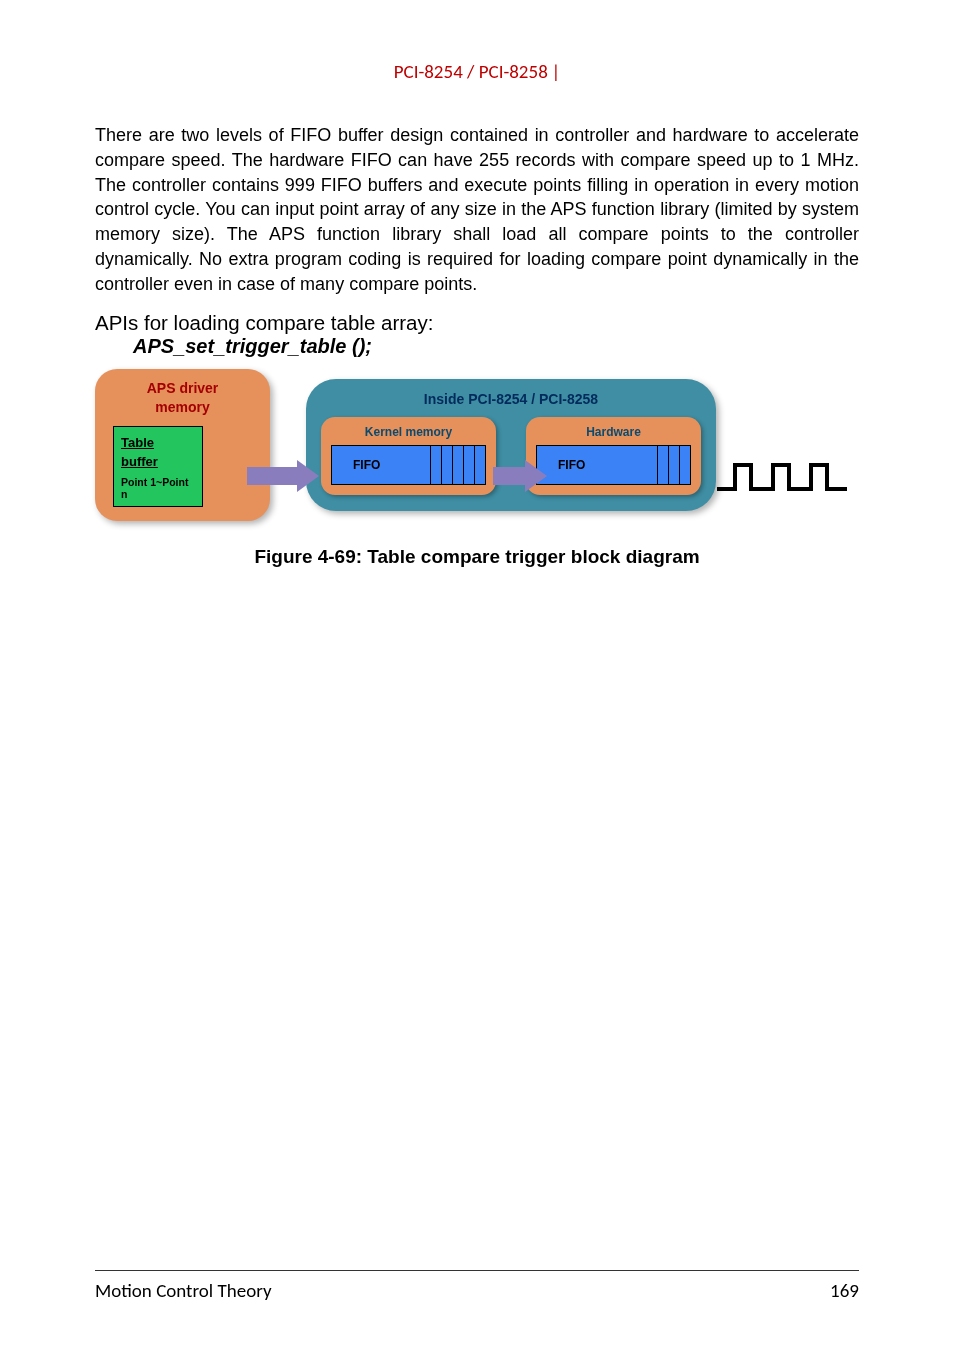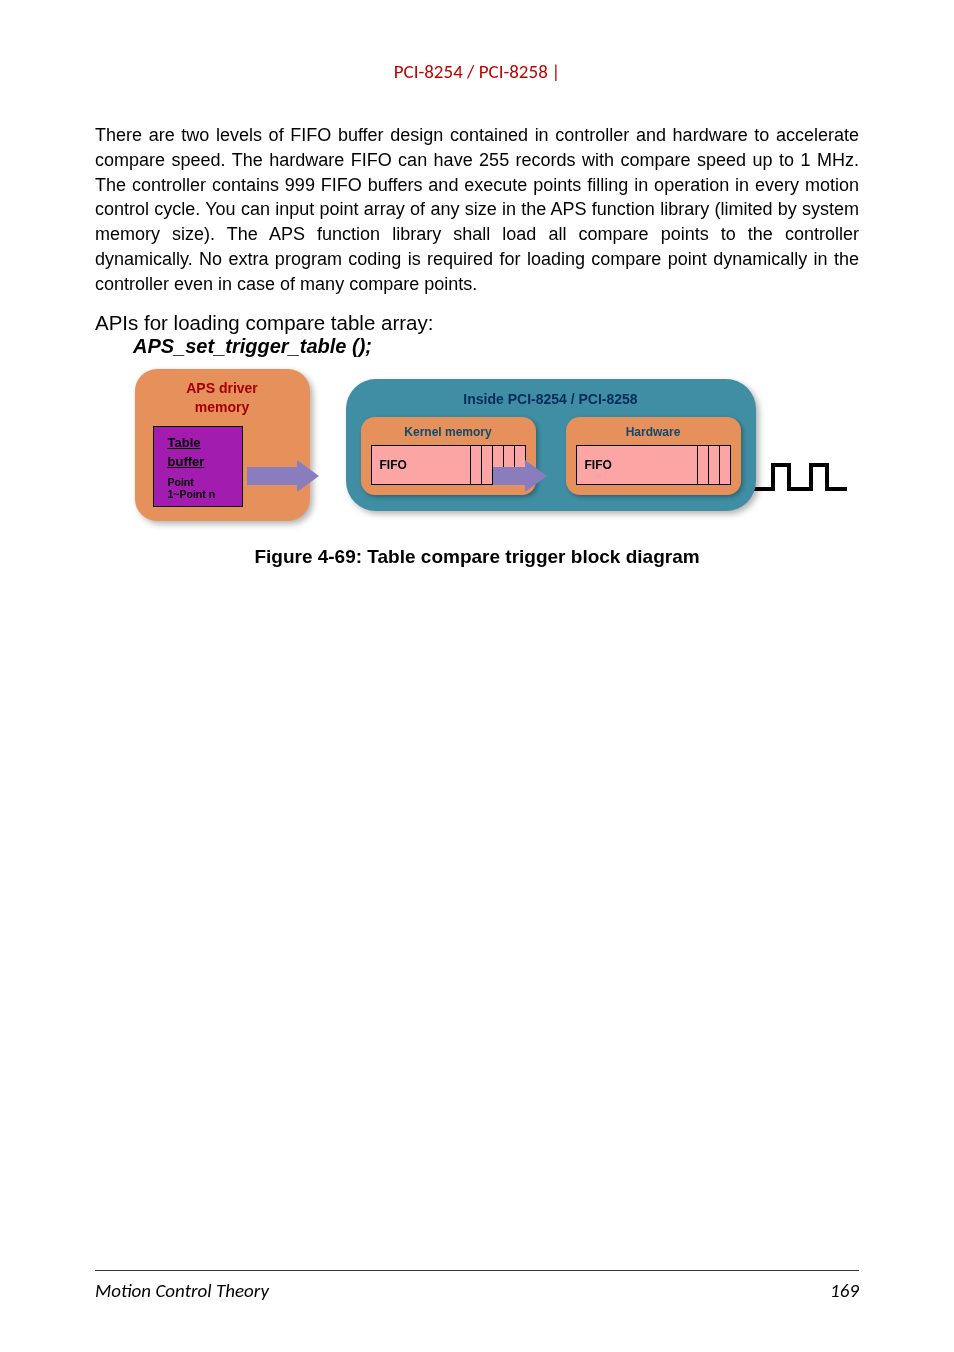--- a/index.html
+++ b/index.html
@@ -41,21 +41,20 @@
     width: 700px;
     margin-left: 0;
     margin-bottom: 25px;
     position: relative;
   }
   .diagram {
     display: flex;
     align-items: center;
     gap: 0;
     position: relative;
-    justify-content: center;
   }
 
   
   .driver-box {
     background: #e6915c;
     border-radius: 22px;
     box-shadow: 3px 3px 6px rgba(0,0,0,0.3);
     padding: 10px 12px 14px 12px;
     width: 175px;
     position: relative;
@@ -63,25 +62,25 @@
   }
   .driver-title {
     color: #a40000;
     font-weight: bold;
     font-size: 14px;
     text-align: center;
     line-height: 1.4;
     margin-bottom: 8px;
   }
   .table-array {
-    background: #a21caf;
+    background: #22c55e;
     border: 1px solid #000;
     width: 90px;
     margin: 0 8px 0 6px;
-    padding: 6px 14px;
+    padding: 6px 7px;
     font-size: 13px;
     font-weight: bold;
   }
   .table-array .ta-label {
     text-decoration: underline;
     line-height: 1.5;
   }
   .table-array .ta-points {
     font-size: 10.5px;
     font-weight: bold;
@@ -119,26 +118,27 @@
     width: 175px;
   }
   .inner-title {
     color: #0c4a6e;
     font-weight: bold;
     font-size: 12px;
     text-align: center;
     margin-bottom: 6px;
   }
   .fifo {
-    background: #fca5a5;
+    background: #3b82f6;
     border: 1px solid #000;
     height: 40px;
     display: flex;
     align-items: center;
     position: relative;
+    padding-left: 13px;
   }
   .fifo-label {
     font-size: 12px;
     font-weight: bold;
     padding-left: 8px;
     flex: 1;
   }
   .fifo-cells {
     display: flex;
     height: 100%;
@@ -191,21 +191,20 @@
     position: absolute;
     bottom: 50px;
     left: 95px;
     right: 95px;
     border-top: 1px solid #333;
     padding-top: 8px;
     display: flex;
     justify-content: space-between;
     font-size: 19px;
     font-family: Calibri, Arial, sans-serif;
-    font-style: italic;
   }
 </style>
 </head>
 <body>
 
 <div class="page">
   <div class="header">
     <span>PCI-8254 / PCI-8258</span><span style="color:#c00000;font-weight:normal;"> |</span>
   </div>
 

